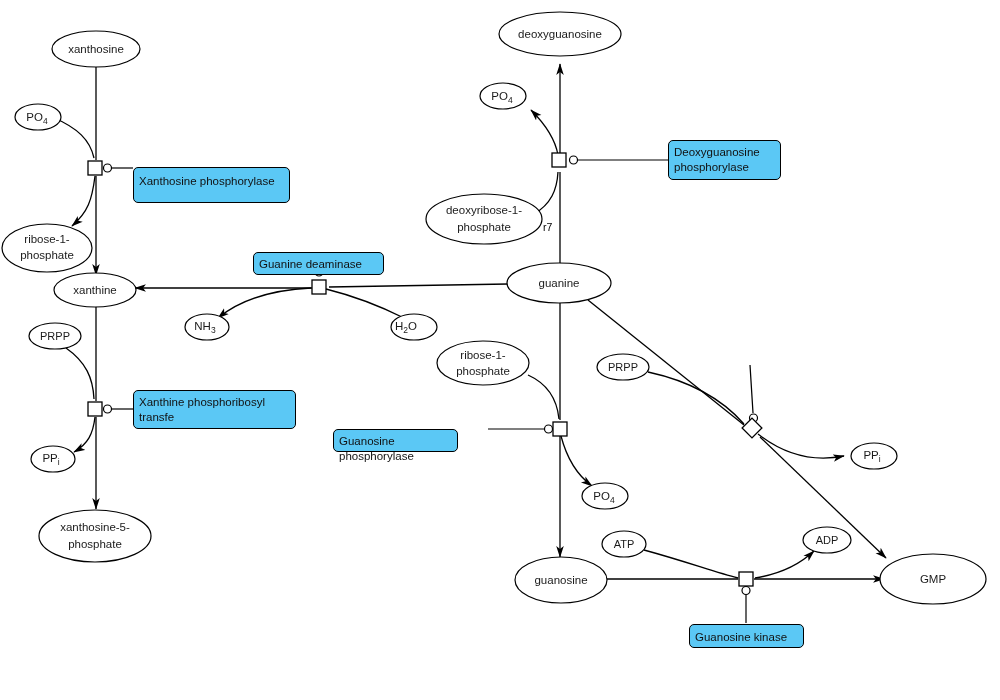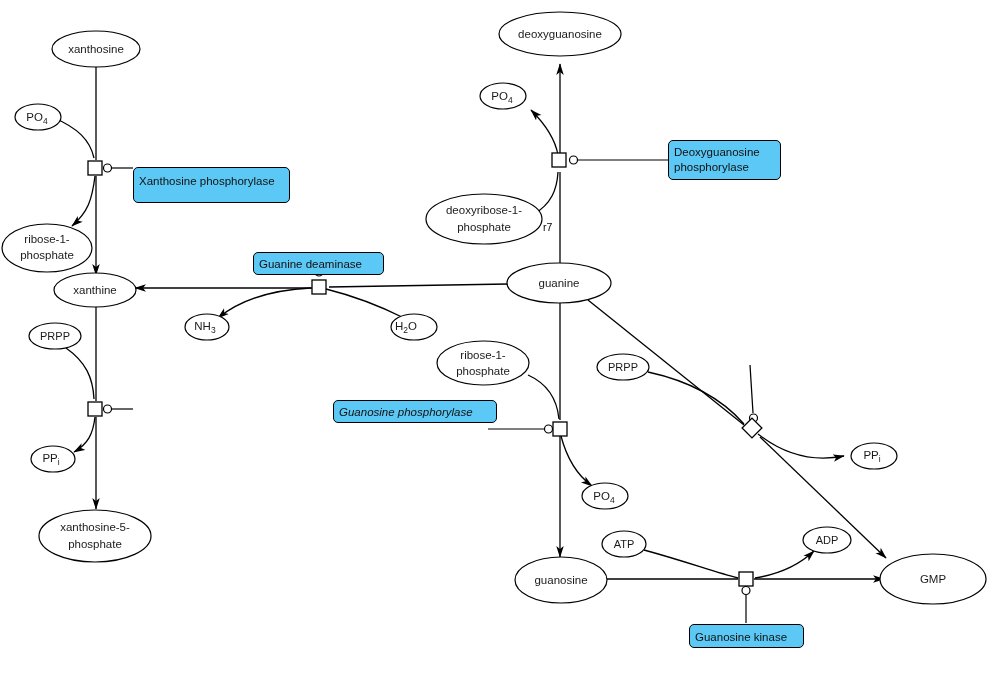--- a/index.html
+++ b/index.html
@@ -283,19 +283,21 @@
 
   </svg>
 
   <div class="enzyme-box" style="left:133px; top:167px; width:157px; height:36px; line-height:19px;">Xanthosine phosphorylase</div>
 
   <div class="enzyme-box" style="left:253px; top:236px; width:131px; height:23px; line-height:15px;margin-top:16px;">Guanine deaminase</div>
 
   <div class="enzyme-box" style="left:668px; top:140px; width:113px; height:40px;">Deoxyguanosine
 phosphorylase</div>
 
-
-
-  <div class="enzyme-box" style="left:333px; top:400px; width:164px; height:23px; line-height:15px;font-style:italic;">Guanosine phosphorylase</div>
+  <div class="enzyme-box" style="left:133px; top:390px; width:163px; height:39px;">Xanthine phosphoribosyl
+transfe</div>
+
+
+  <div class="enzyme-box" style="left:333px; top:429px; width:125px; height:23px; line-height:15px;">Guanosine phosphorylase</div>
 
   <div class="enzyme-box" style="left:689px; top:624px; width:115px; height:24px; line-height:16px;">Guanosine kinase</div>
 
 </div>
 
 </body></html>

